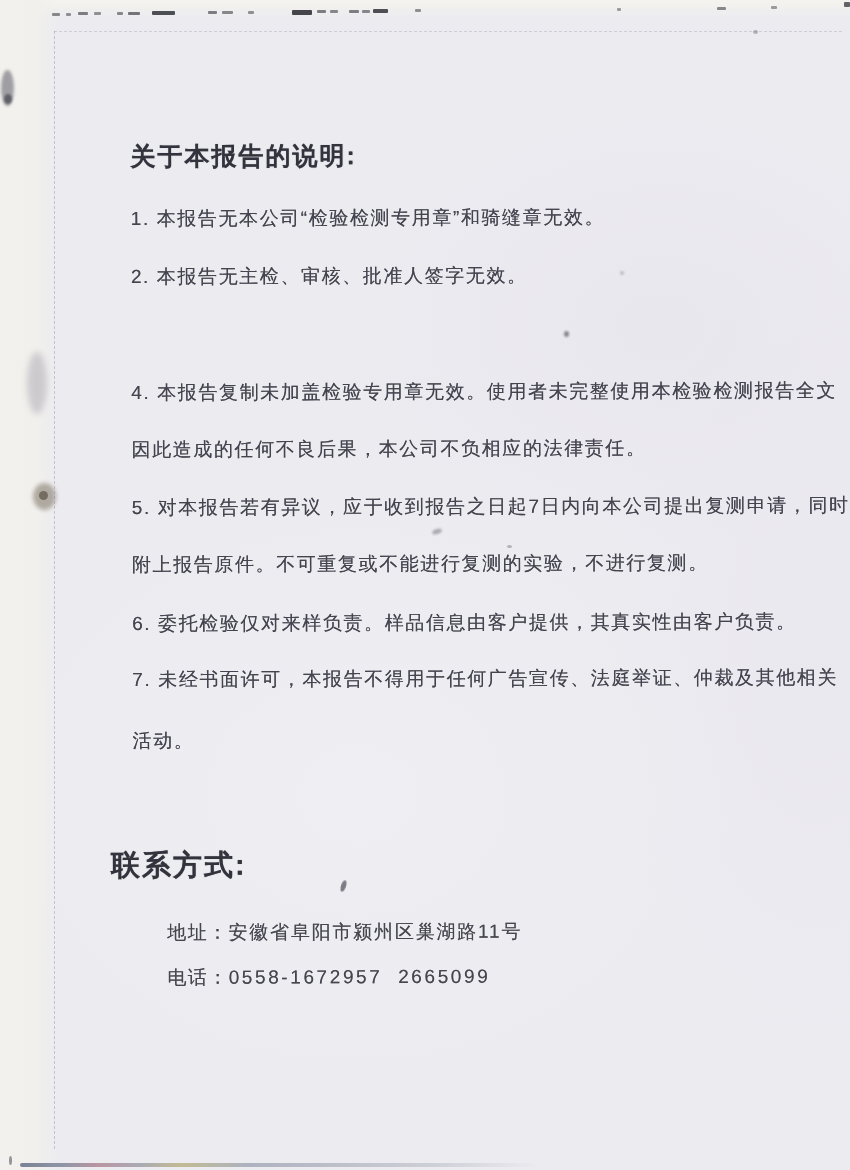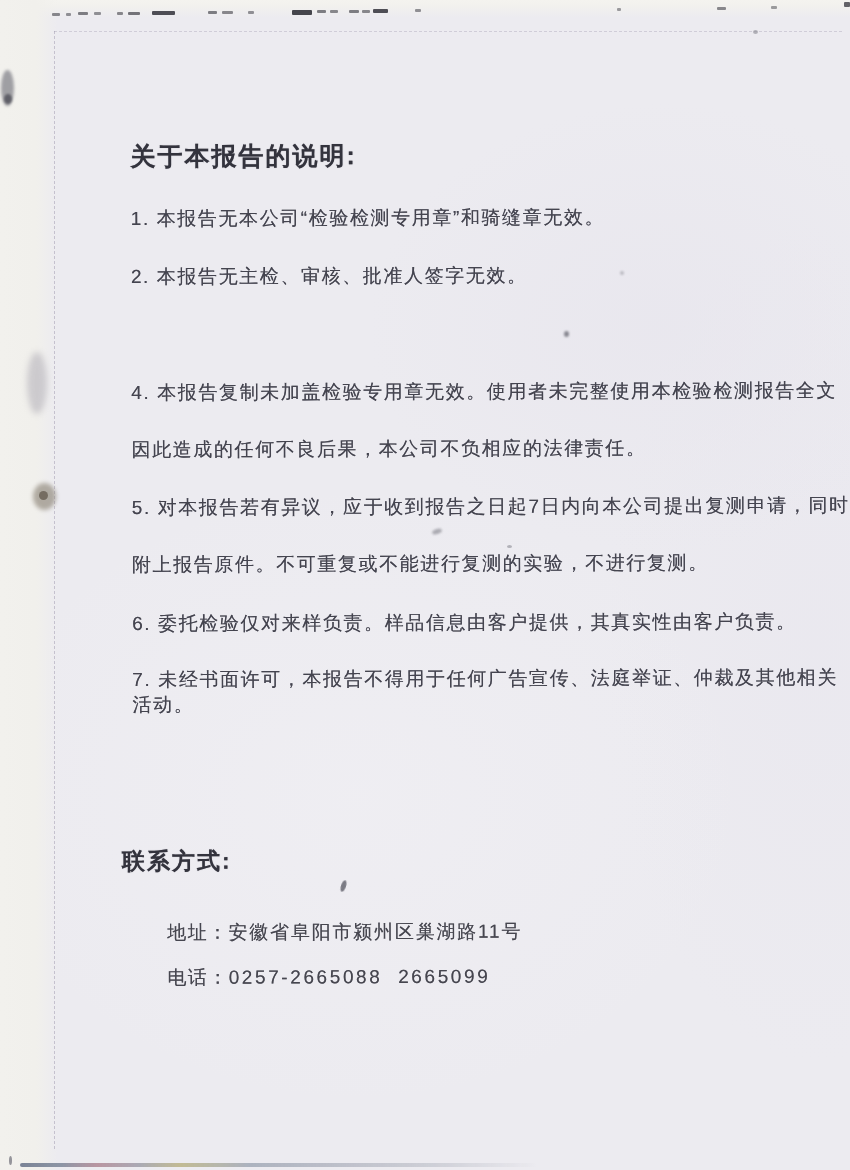--- a/index.html
+++ b/index.html
@@ -38,22 +38,22 @@
     position: absolute;
     left: 132px;
     font-size: 19px;
     letter-spacing: 1.6px;
     color: #44444f;
     text-shadow: 0 0 0.6px rgba(62,62,75,0.65);
     white-space: pre;
   }
   .contact-heading {
     position: absolute;
-    left: 121px; top: 845px;
-    font-size: 23px;
+    left: 110px; top: 845px;
+    font-size: 29px;
     font-weight: bold;
     letter-spacing: 2px;
     color: #33333d;
     text-shadow: 0 0 0.7px rgba(50,50,62,0.6);
     white-space: pre;
   }
   .contact-line {
     position: absolute;
     left: 126px;
     font-size: 19px;
@@ -167,27 +167,27 @@
     <div class="page-title">关于本报告的说明:</div>
 
     <div class="note-line" style="top:205px;">1. 本报告无本公司“检验检测专用章”和骑缝章无效。</div>
     <div class="note-line" style="top:263px;">2. 本报告无主检、审核、批准人签字无效。</div>
     <div class="note-line" style="top:379px;">4. 本报告复制未加盖检验专用章无效。使用者未完整使用本检验检测报告全文</div>
     <div class="note-line" style="top:436px;">因此造成的任何不良后果，本公司不负相应的法律责任。</div>
     <div class="note-line" style="top:494px;">5. 对本报告若有异议，应于收到报告之日起7日内向本公司提出复测申请，同时</div>
     <div class="note-line" style="top:551px;">附上报告原件。不可重复或不能进行复测的实验，不进行复测。</div>
     <div class="note-line" style="top:610px;">6. 委托检验仅对来样负责。样品信息由客户提供，其真实性由客户负责。</div>
     <div class="note-line" style="top:666px;">7. 未经书面许可，本报告不得用于任何广告宣传、法庭举证、仲裁及其他相关</div>
-    <div class="note-line" style="top:691px;">活动。</div>
+    <div class="note-line" style="top:727px;">活动。</div>
 
     <div class="contact-heading">联系方式:</div>
 
     <div class="contact-line" style="top:897px;">
       <span>地址：</span><span class="value">安徽省阜阳市颍州区巢湖路11号</span>
     </div>
 
     <div class="contact-line" style="top:942px;">
-      <span>电话：</span><span class="value mono-ish">0257-2665088  2665099</span>
+      <span>电话：</span><span class="value mono-ish">0558-1672957  2665099</span>
     </div>
 
 
   </div>
 </div>
 
 </body></html>

